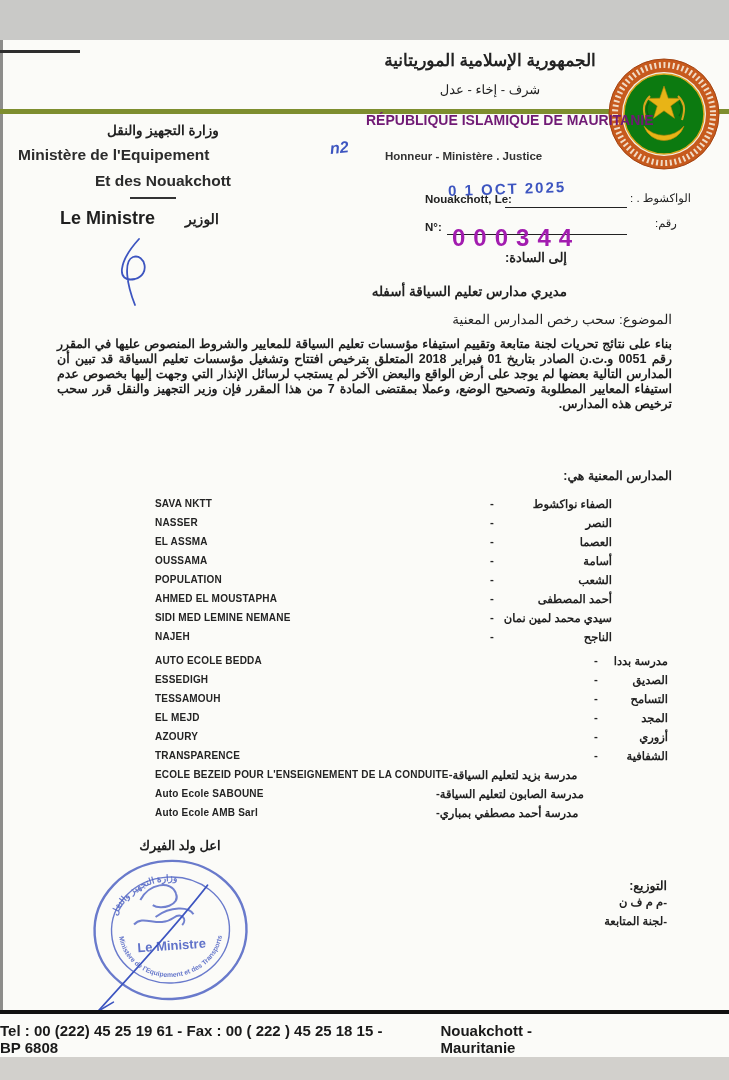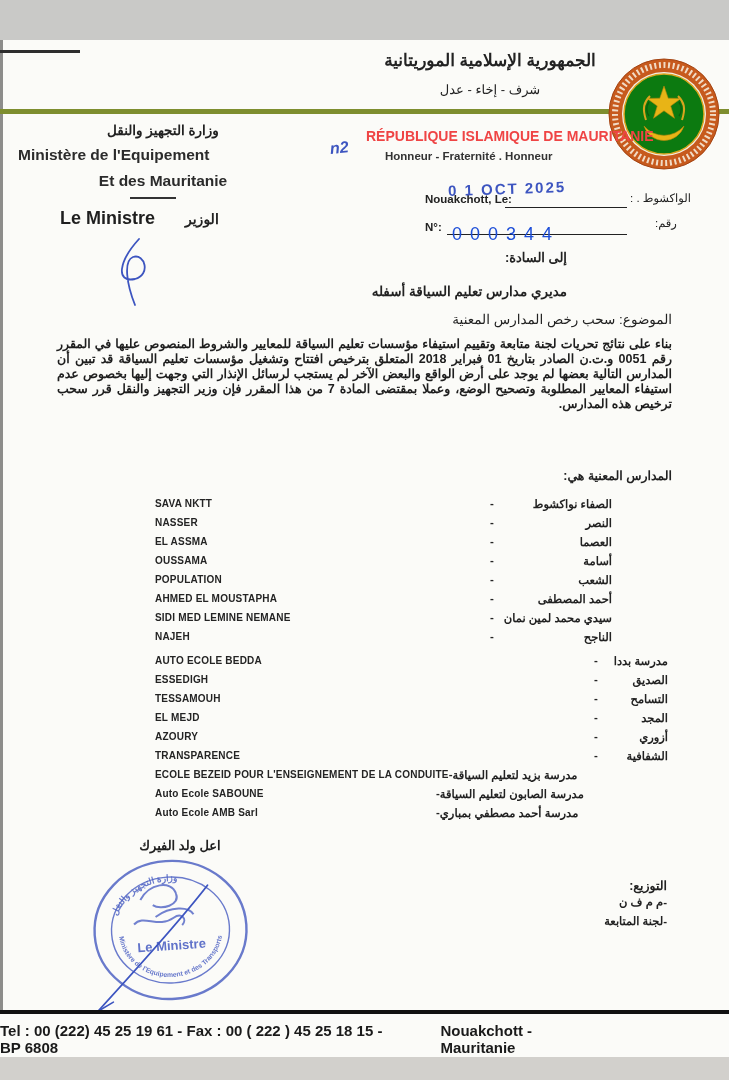--- a/index.html
+++ b/index.html
@@ -19,31 +19,31 @@
   .motto-ar{left:300px;top:82px;width:380px;text-align:center;font-size:13px;direction:rtl;}
   .green-rule{left:0;top:109px;width:729px;height:5px;background:#7e8e2f;}
   .seal{left:606px;top:56px;width:116px;height:116px;}
   .ministry-ar{left:18px;top:122px;width:290px;text-align:center;font-weight:bold;font-size:13.5px;direction:rtl;}
   .ministry-fr1{left:18px;top:146px;width:290px;text-align:left;font-weight:bold;font-size:15.5px;color:#2b2b2b;}
   .ministry-fr2{left:18px;top:172px;width:290px;text-align:center;font-weight:bold;font-size:15.5px;color:#2b2b2b;}
   .fr2-underline{left:130px;top:197px;width:46px;height:2px;background:#333;}
   .le-ministre{left:60px;top:208px;font-weight:bold;font-size:18px;color:#1f1f1f;}
   .minister-ar{left:185px;top:211px;font-weight:bold;font-size:14px;direction:rtl;}
   .paraph{left:105px;top:235px;width:60px;height:72px;}
-  .republique-fr{left:318px;top:128px;font-weight:bold;font-size:14px;color:#ef4444;padding-left:48px;}
+  .republique-fr{left:318px;top:112px;font-weight:bold;font-size:14px;color:#701a75;padding-left:48px;}
   .n2{left:330px;top:139px;color:#3d55c0;font-style:italic;font-size:16px;font-weight:bold;transform:rotate(-6deg);}
   .motto-fr{left:385px;top:150px;font-weight:bold;font-size:11.5px;color:#333;}
   
   .place-label{left:425px;top:193px;font-weight:bold;font-size:11.5px;}
   .place-line{left:505px;top:191px;width:122px;height:16px;border-bottom:1.5px solid #222;}
   .date-stamp{left:448px;top:180px;color:#3d55c0;font-weight:bold;font-size:15px;letter-spacing:2px;transform:rotate(-2deg);}
   .place-ar{left:630px;top:191px;font-size:11.5px;direction:rtl;}
   .num-label{left:425px;top:221px;font-weight:bold;font-size:11.5px;}
   .num-line{left:447px;top:218px;width:180px;height:16px;border-bottom:1.5px solid #222;}
-  .num-stamp{left:452px;top:224px;color:#1d4ed8;font-weight:normal;font-size:18px;letter-spacing:8px;}
+  .num-stamp{left:452px;top:224px;color:#a21caf;font-weight:bold;font-size:24px;letter-spacing:8px;}
   .num-ar{left:655px;top:216px;font-size:11.5px;direction:rtl;}
   
   .to-line{right:162px;top:250px;font-weight:bold;font-size:13px;direction:rtl;}
   .recipients{right:162px;top:283px;font-weight:bold;font-size:13.5px;direction:rtl;}
   .subject{right:57px;top:311px;font-weight:normal;font-size:13.5px;direction:rtl;}
   .body-par{left:57px;top:337px;width:615px;font-weight:bold;font-size:12.5px;line-height:15px;text-align:justify;direction:rtl;color:#1e1e1e;}
   .list-intro{right:57px;top:468px;font-weight:bold;font-size:12.5px;direction:rtl;}
   
   .glist{display:flex;flex-direction:column;}
   .g1{left:155px;top:494px;width:457px;}
@@ -87,32 +87,32 @@
     <circle cx="58" cy="58" r="40" fill="#0c7a10" stroke="#d9a41e" stroke-width="1.5"></circle>
     <polygon points="58,30 62.2,42.2 75,42.4 64.7,50 68.5,62.3 58,54.8 47.5,62.3 51.3,50 41,42.4 53.8,42.2" fill="#e8b416" stroke="#b8860b" stroke-width="0.6"></polygon>
     <path d="M38 70 A 21 21 0 0 0 78 70 A 26 26 0 0 1 38 70 Z" fill="#e8b416" stroke="#b8860b" stroke-width="0.6"></path>
     <path d="M40 64 C 36 52 38 46 44 40" fill="none" stroke="#d9a41e" stroke-width="2"></path>
     <path d="M76 64 C 80 52 78 46 72 40" fill="none" stroke="#d9a41e" stroke-width="2"></path>
     <path d="M43 60 C 40 56 40 50 43 46 M73 60 C 76 56 76 50 73 46" fill="none" stroke="#0a5d0c" stroke-width="1.4"></path>
   </svg>
 
   <div class="abs ministry-ar">وزارة التجهيز والنقل</div>
   <div class="abs ministry-fr1">Ministère de l'Equipement</div>
-  <div class="abs ministry-fr2">Et des Mauritanie</div>
+  <div class="abs ministry-fr2">Et des Nouakchott</div>
   <div class="abs fr2-underline"></div>
   <div class="abs le-ministre">Le Ministre</div>
   <div class="abs minister-ar">الوزير</div>
 
   <svg class="abs paraph" viewBox="0 0 60 72">
     <path d="M34 4 C 14 26 10 48 30 44 C 46 40 40 18 28 22 C 18 26 22 50 30 70" fill="none" stroke="#3d55c0" stroke-width="1.8" stroke-linecap="round"></path>
   </svg>
 
   <div class="abs republique-fr">RÉPUBLIQUE ISLAMIQUE DE MAURITANIE</div>
   <div class="abs n2">n2</div>
-  <div class="abs motto-fr">Honneur - Fraternité . Honneur</div>
+  <div class="abs motto-fr">Honneur - Ministère . Justice</div>
 
   <div class="abs place-label">Nouakchott, Le:</div>
   <div class="abs place-line"></div>
   <div class="abs date-stamp">0 1 OCT 2025</div>
   <div class="abs place-ar">الواكشوط . :</div>
   <div class="abs num-label">N°:</div>
   <div class="abs num-line"></div>
   <div class="abs num-stamp">000344</div>
   <div class="abs num-ar">رقم:</div>
 

